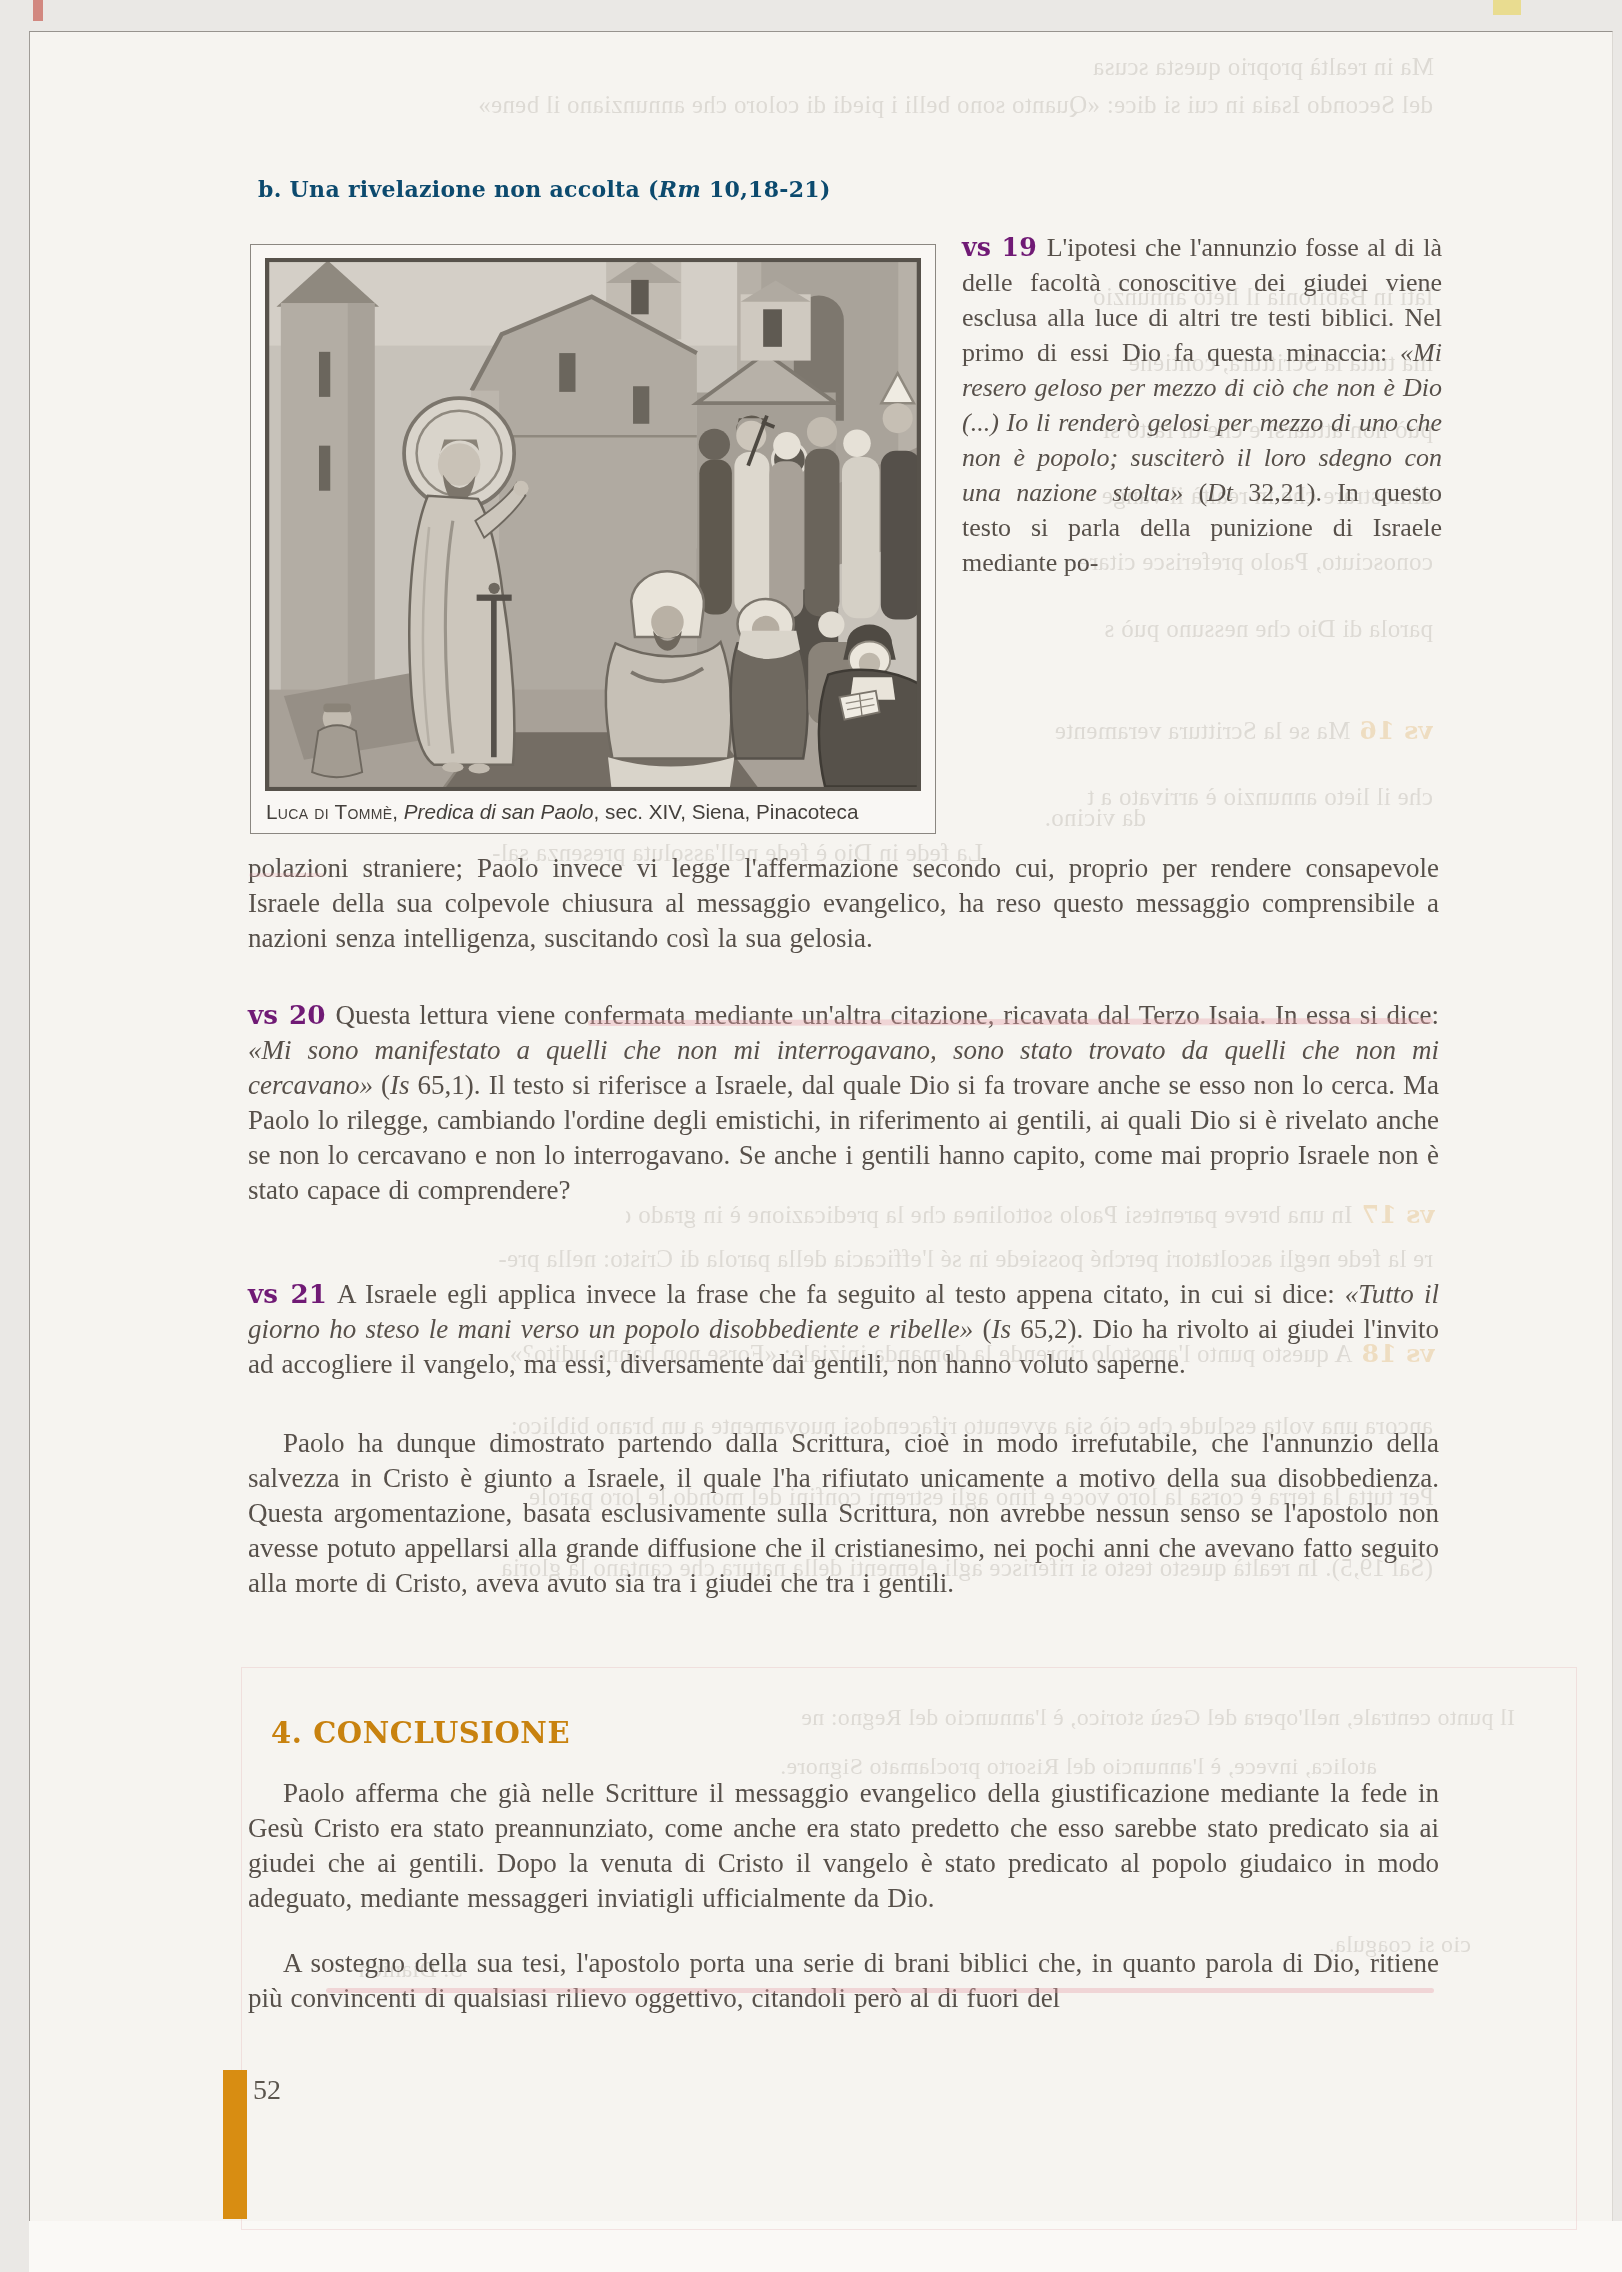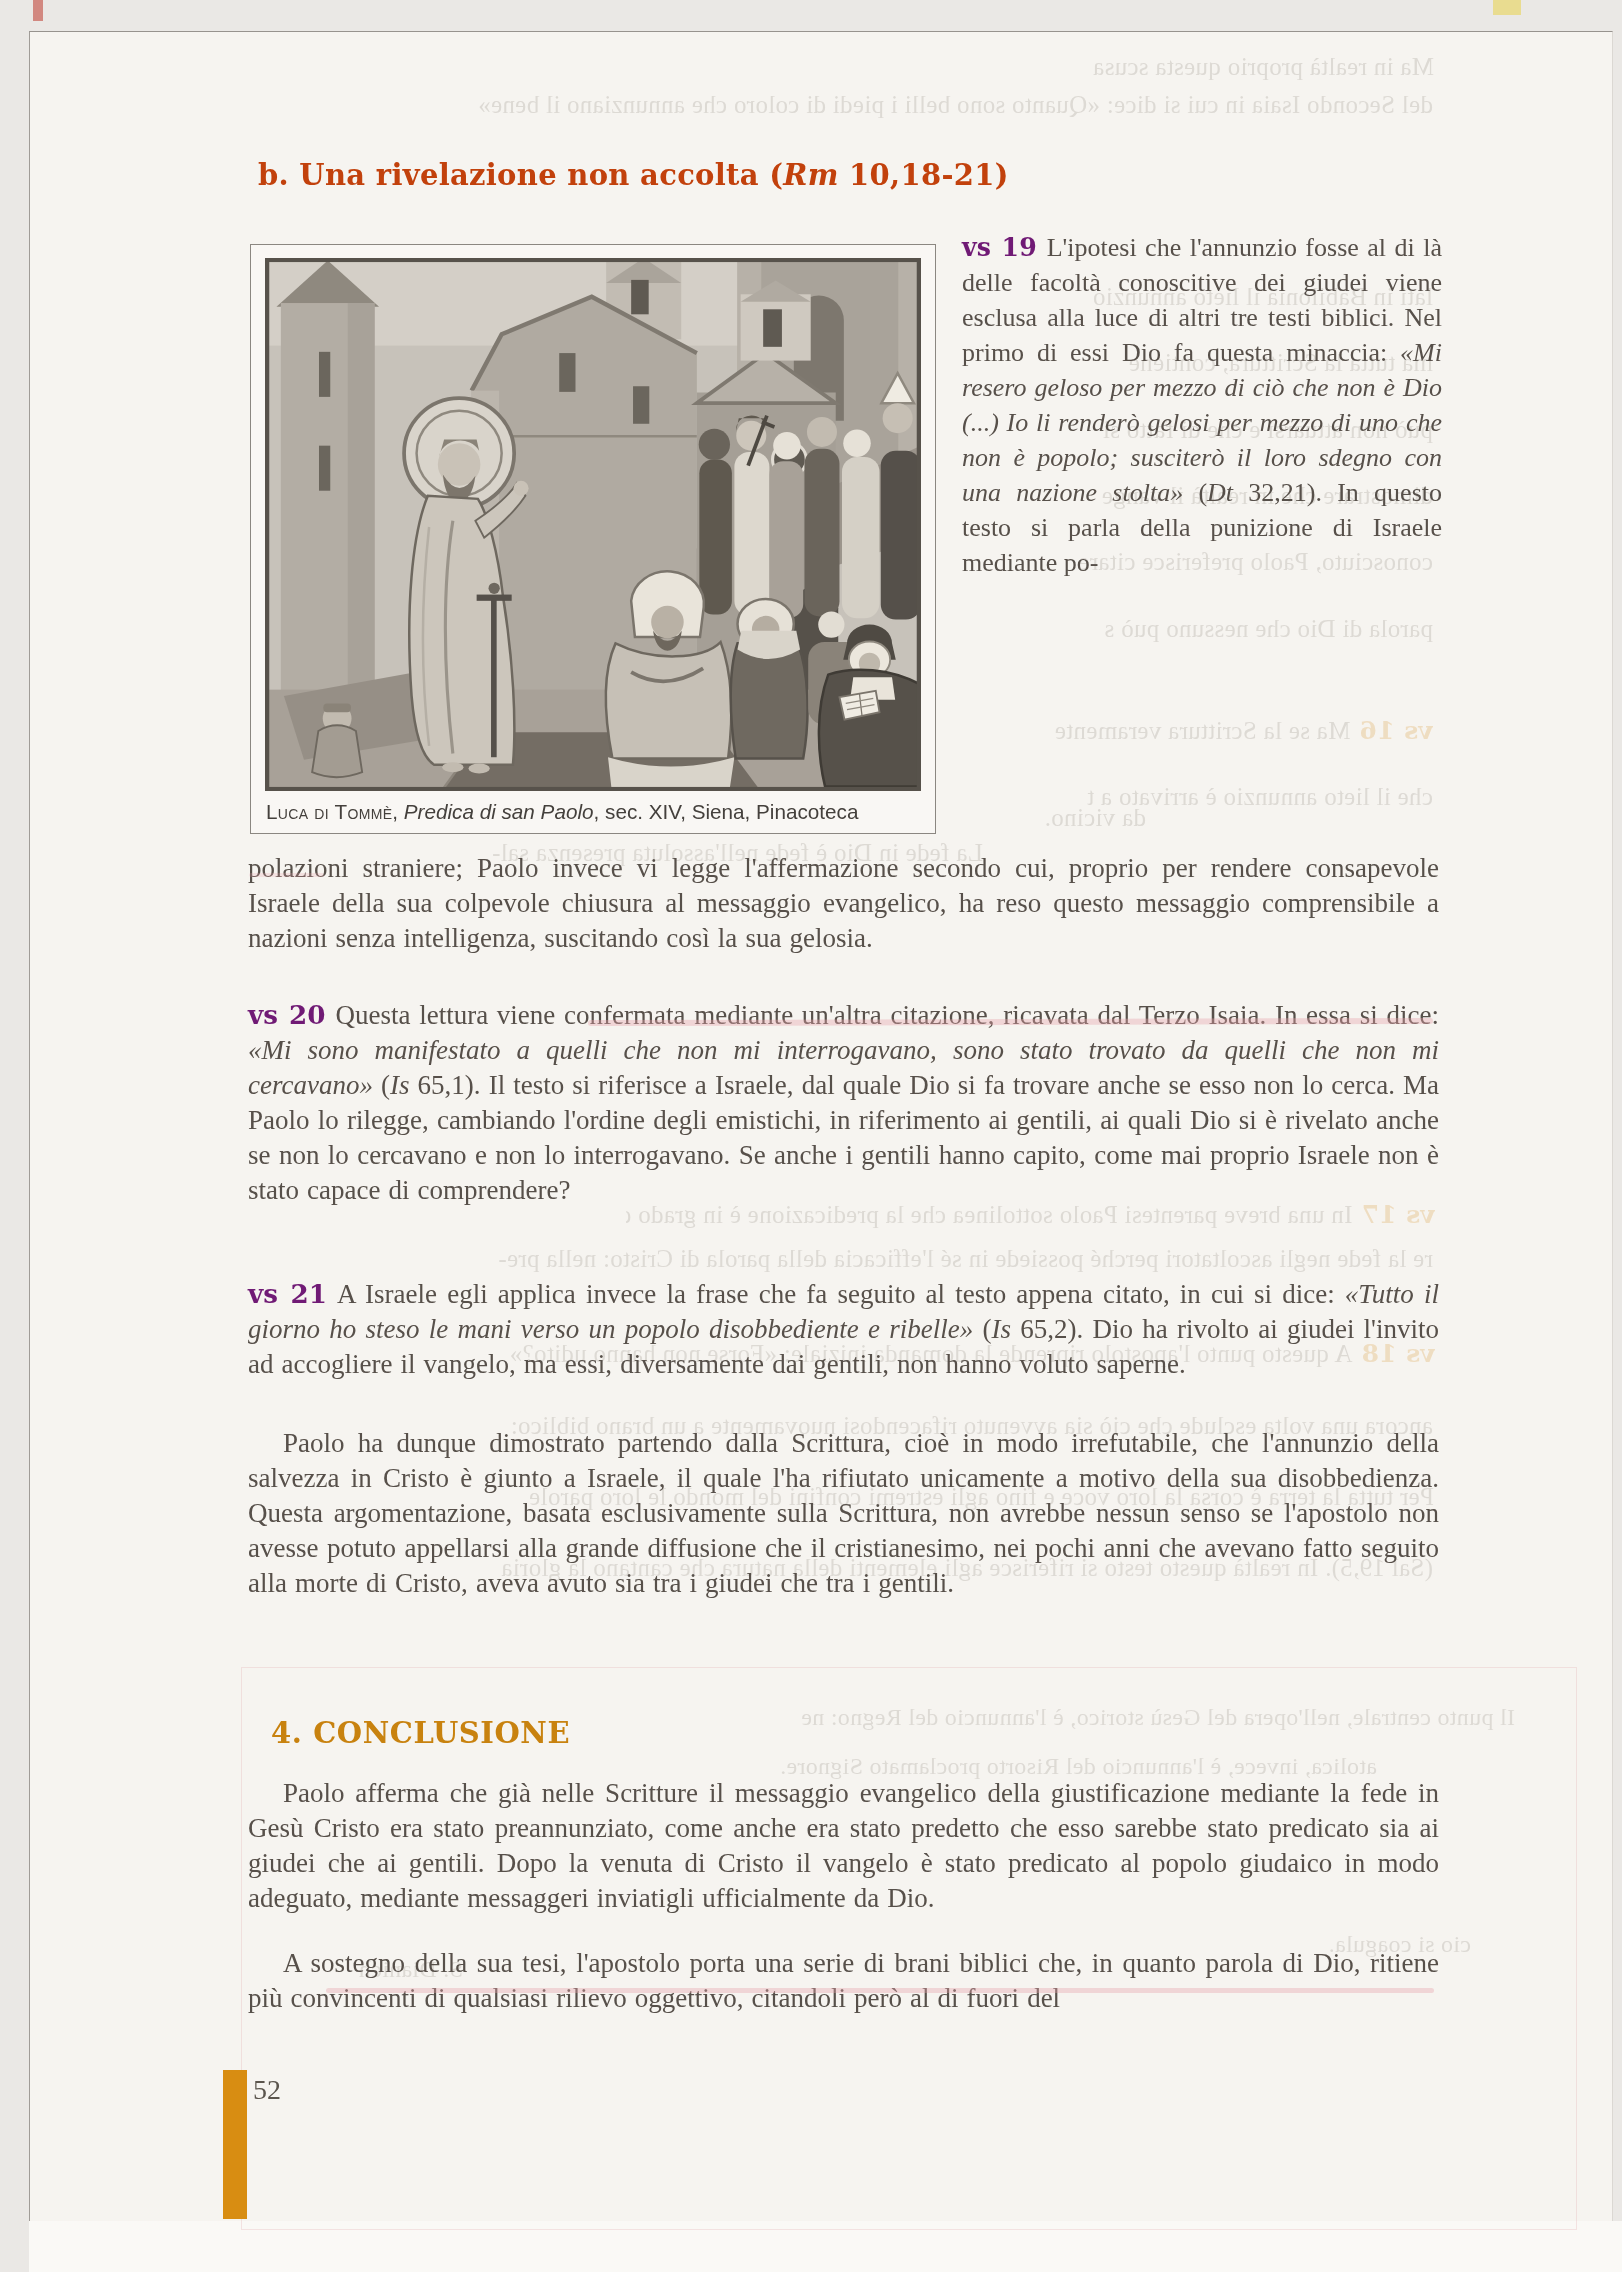--- a/index.html
+++ b/index.html
@@ -37,23 +37,23 @@
   .ghost-box{
     position:absolute;left:241px;top:1667px;width:1334px;height:561px;
     border:1.3px solid rgba(226,168,172,.28);
     z-index:1;pointer-events:none;
   }
   
   .pink-smudge{position:absolute;z-index:3;pointer-events:none;background:rgba(231,164,171,.38);border-radius:2.5px;}
   
   .content{position:absolute;inset:0;z-index:2;}
   .headline{
-    position:absolute;left:258px;top:134px;width:1190px;
+    position:absolute;left:258px;top:158px;width:1190px;
     font-family:"DejaVu Serif",serif;font-weight:bold;
-    font-size:29px;color:#c2410c;letter-spacing:0.3px;
+    font-size:22px;color:#0c4a6e;letter-spacing:0.3px;
   }
   .headline .it{font-style:italic;}
   .figure-box{
     position:absolute;left:250px;top:244px;width:684px;height:588px;
     background:#f9f7f4;border:1.3px solid #8b8781;
   }
   .fig-img{
     position:absolute;left:13.8px;top:12.5px;width:656px;height:533px;
     background:#c7c2ba;
   }

